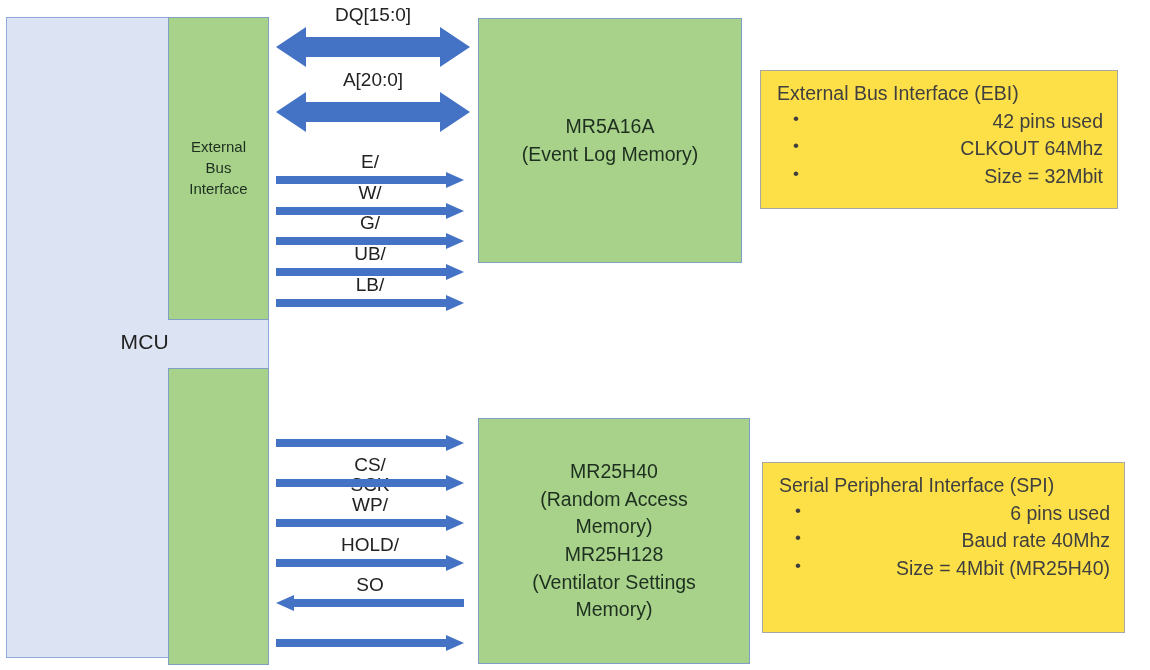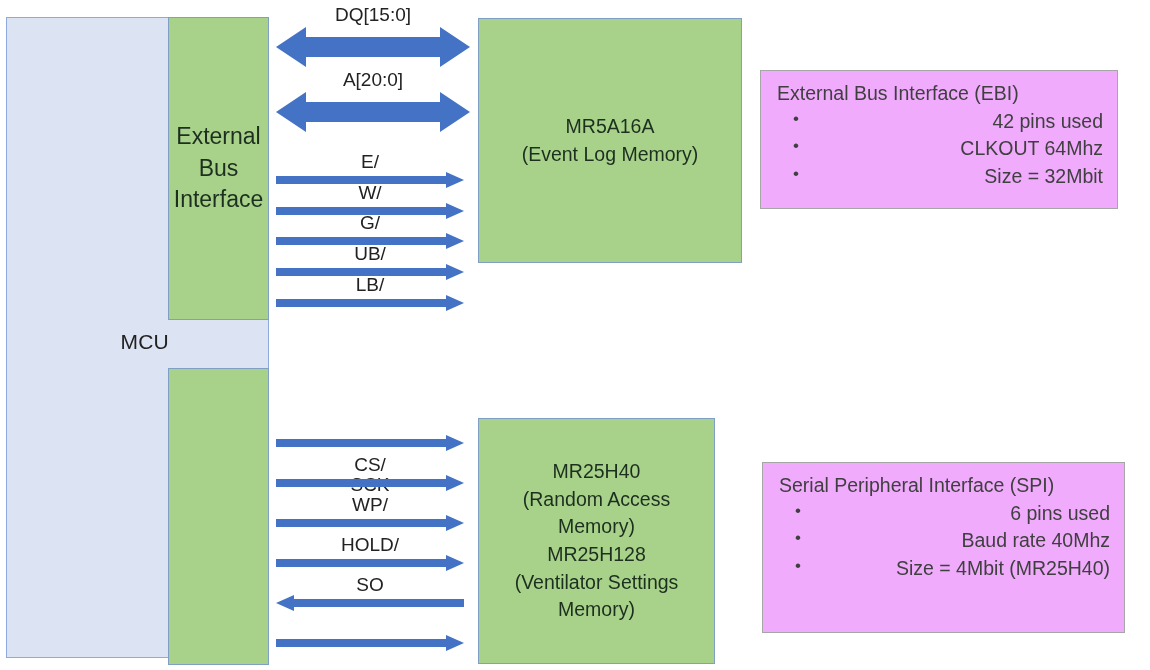--- a/index.html
+++ b/index.html
@@ -34,35 +34,35 @@
     background:#A8D28A;
     border:1.5px solid #7FA0C4;
   }
   .mcu-label{
     position:absolute;
     color:#222222;
     font-size:21px;
     letter-spacing:.2px;
   }
   .ebi-label{
-    font-size:23px;
+    font-size:15px;
     color:#1d2f1f;
     line-height:1.38;
   }
   .mem-label{
     font-size:19.5px;
     color:#1d2f1f;
     line-height:1.42;
   }
 
   
   .note{
     position:absolute;
     box-sizing:border-box;
-    background:#f0abfc;
+    background:#fde047;
     border:1px solid #A6A6A6;
     padding:9px 14px 9px 16px;
   }
   .note-title{
     font-size:19.5px;
     color:#3f3f3f;
     line-height:1.42;
     white-space:nowrap;
   }
   .note ul{
@@ -123,21 +123,21 @@
   <div class="block green-block" style="left:168px; top:368px; width:101px; height:297px;">
   </div>
 
   <div class="block green-block" style="left:478px; top:18px; width:264px; height:245px;">
     <div class="mem-label">
       <span>MR5A16A</span><br>
       <span>(Event Log Memory)</span>
     </div>
   </div>
 
-  <div class="block green-block" style="left:478px; top:418px; width:237px; height:246px;">
+  <div class="block green-block" style="left:478px; top:418px; width:272px; height:246px;">
     <div class="mem-label">
       <span>MR25H40</span><br>
       <span>(Random Access</span><br>
       <span>Memory)</span><br>
       <span>MR25H128</span><br>
       <span>(Ventilator Settings</span><br>
       <span>Memory)</span>
     </div>
   </div>
 

